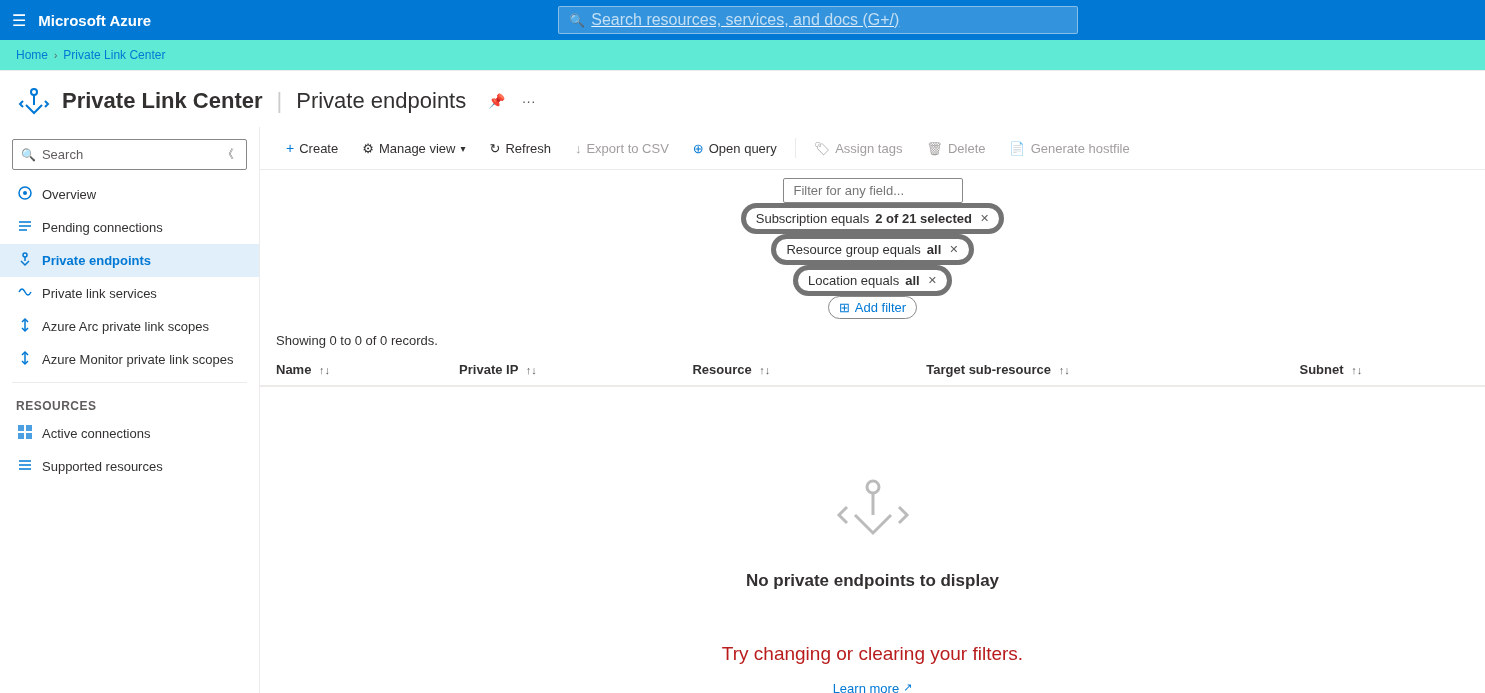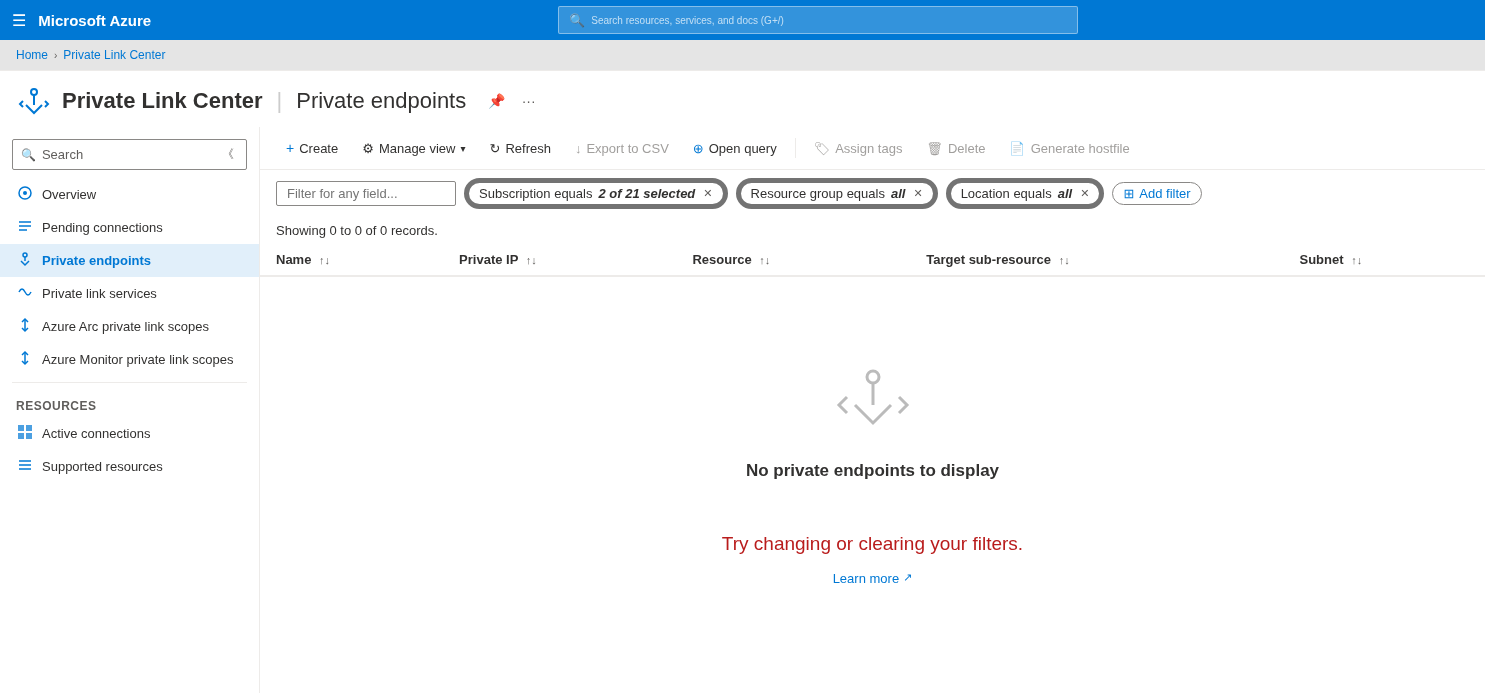--- a/index.html
+++ b/index.html
@@ -30,33 +30,34 @@
       height: 28px;
       color: rgba(255,255,255,0.85);
       font-size: 13px;
       gap: 6px;
     }
     .top-bar-search input {
       background: transparent;
       border: none;
       outline: none;
       color: rgba(255,255,255,0.9);
-      font-size: 10px;
+      font-size: 16px;
       width: 100%;
+      text-decoration: underline;
     }
     .top-bar-search input::placeholder { color: rgba(255,255,255,0.7); }
 
     
     .breadcrumb {
       padding: 8px 16px;
       font-size: 12px;
       display: flex;
       align-items: center;
       gap: 6px;
-      background: #e5e5e5;
+      background: #5eead4;
       border-bottom: 1px solid #edebe9;
     }
     .breadcrumb a { color: #0078d4; text-decoration: none; }
     .breadcrumb-sep { color: #605e5c; font-size: 10px; }
 
     
     .page-header {
       padding: 12px 16px 8px 16px;
       display: flex;
       align-items: center;
@@ -194,22 +195,22 @@
       white-space: nowrap;
     }
     .toolbar-btn.disabled { color: #a19f9d; cursor: default; }
     .toolbar-sep { width: 1px; height: 20px; background: #edebe9; margin: 0 4px; }
 
     
     .filter-bar {
       display: flex;
       align-items: center;
       padding: 8px 16px;
-      gap: 8px;
       flex-wrap: wrap;
+      flex-direction: column;
     }
     .filter-input {
       border: 1px solid #8a8886;
       border-radius: 2px;
       padding: 4px 10px;
       font-size: 13px;
       color: #323130;
       width: 180px;
       outline: none;
       background: #fff;
@@ -219,21 +220,21 @@
       align-items: center;
       gap: 6px;
       padding: 3px 10px;
       border: 5px solid #737373;
       border-radius: 16px;
       background: #fff;
       font-size: 13px;
       cursor: pointer;
     }
     .filter-tag .tag-text { color: #323130; }
-    .filter-tag .tag-bold { font-weight: 600; font-style: italic; }
+    .filter-tag .tag-bold { font-weight: 600; }
     .filter-tag .tag-close {
       color: #605e5c;
       font-size: 11px;
       cursor: pointer;
       margin-left: 2px;
     }
     .add-filter-btn {
       display: flex;
       align-items: center;
       gap: 5px;

